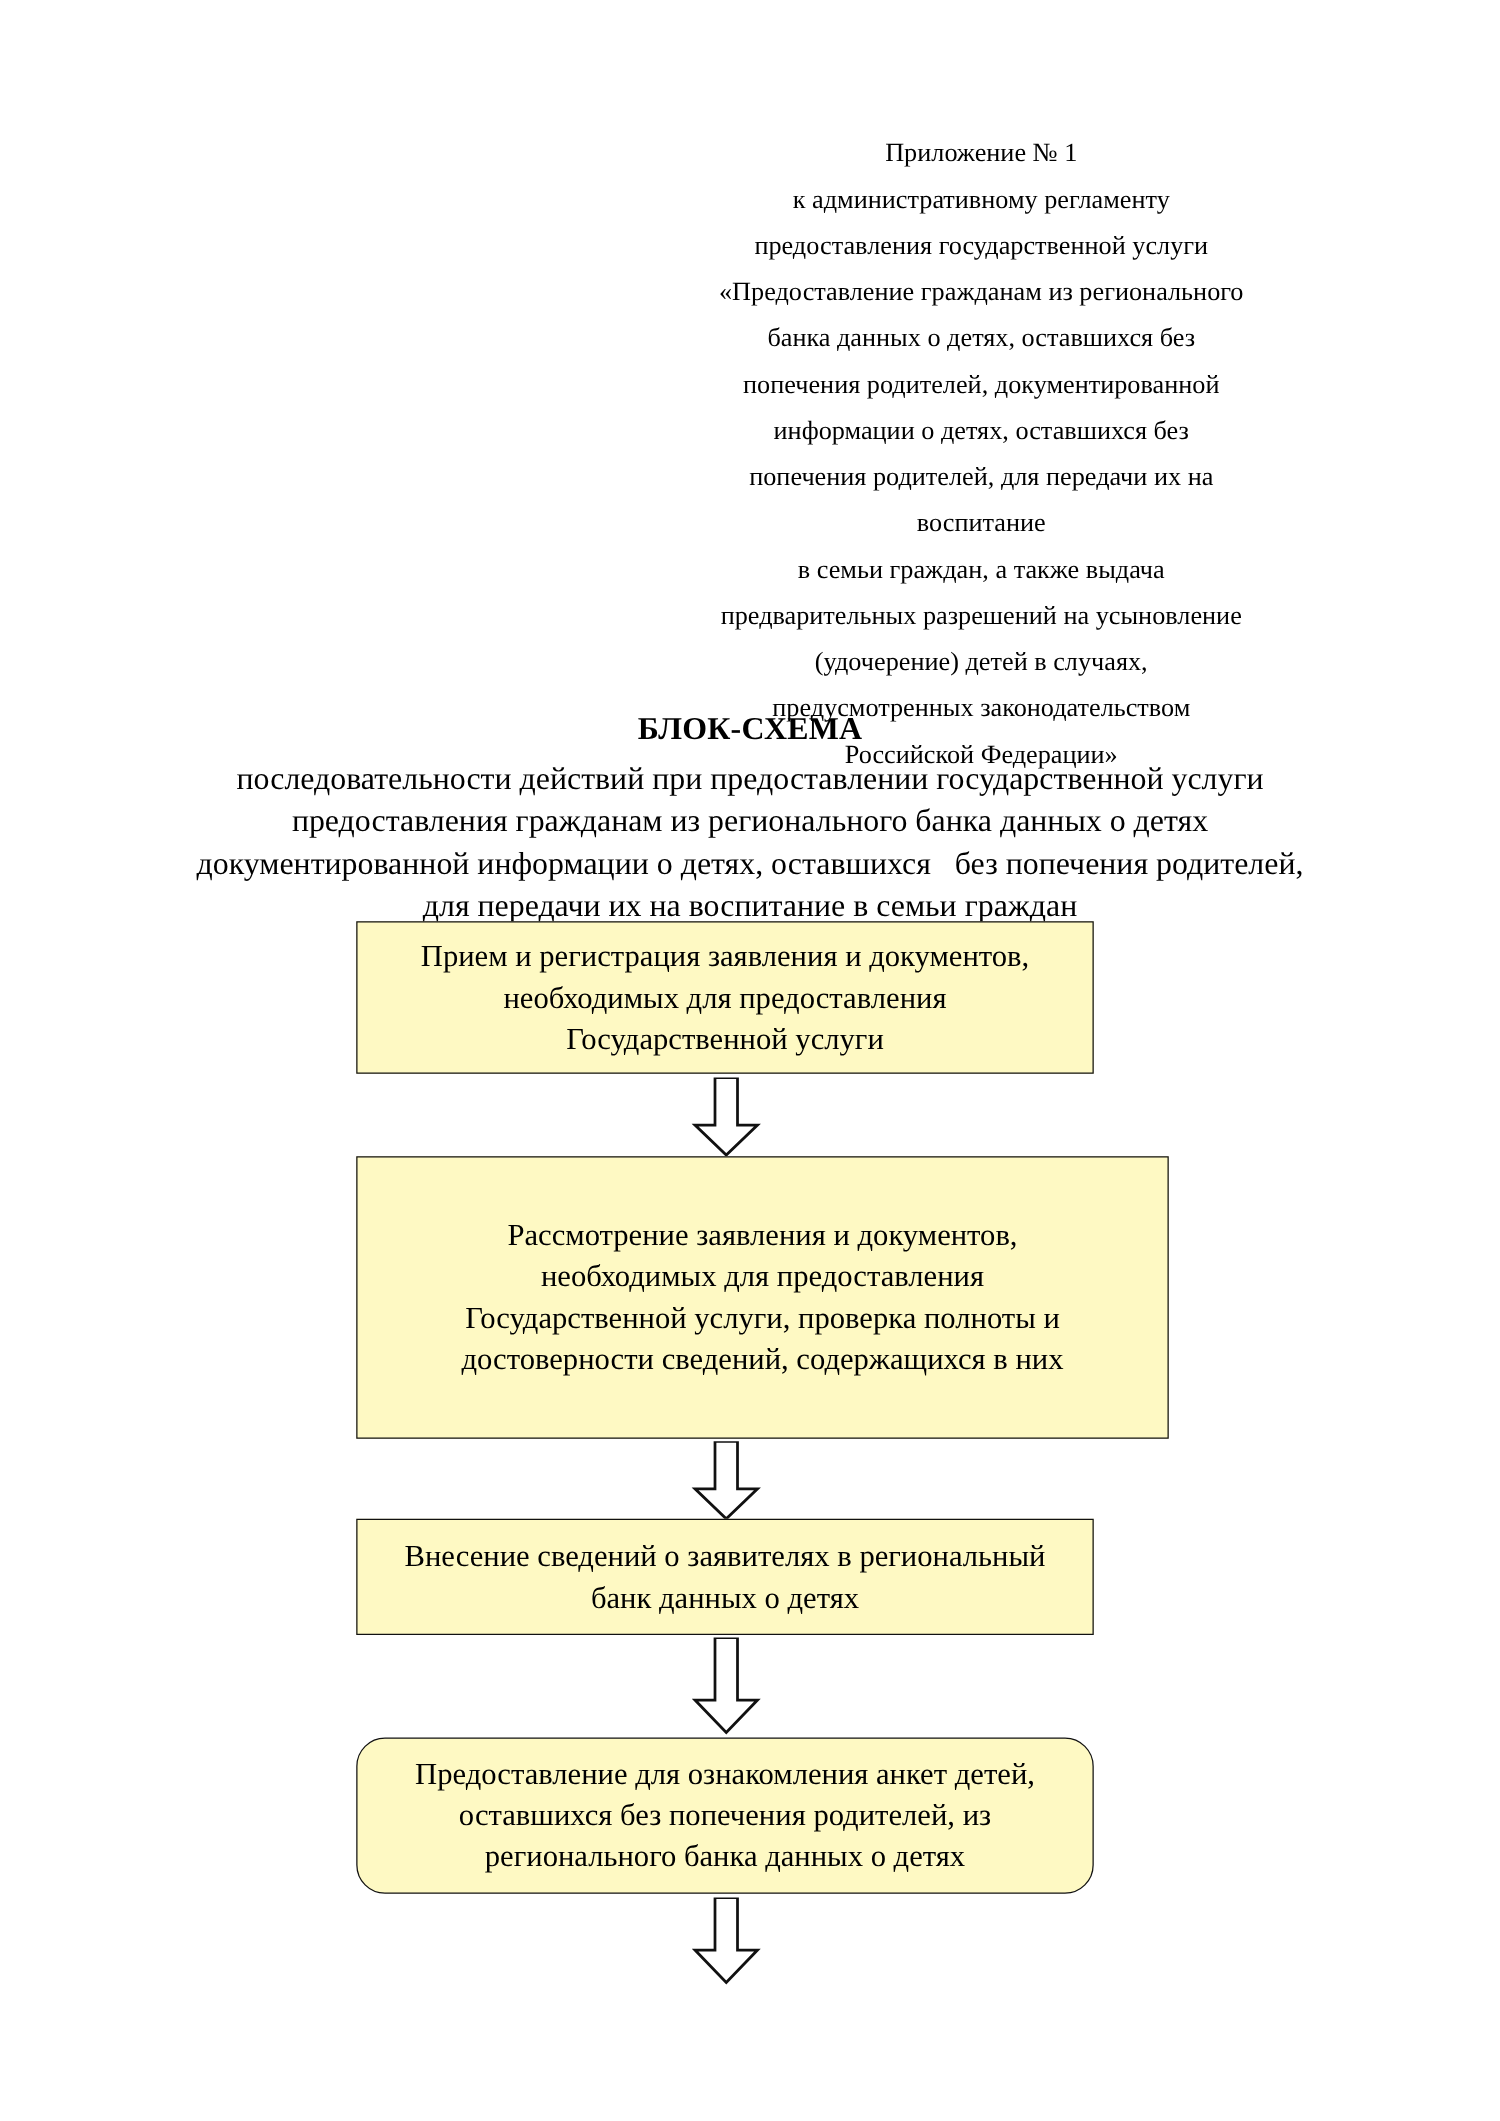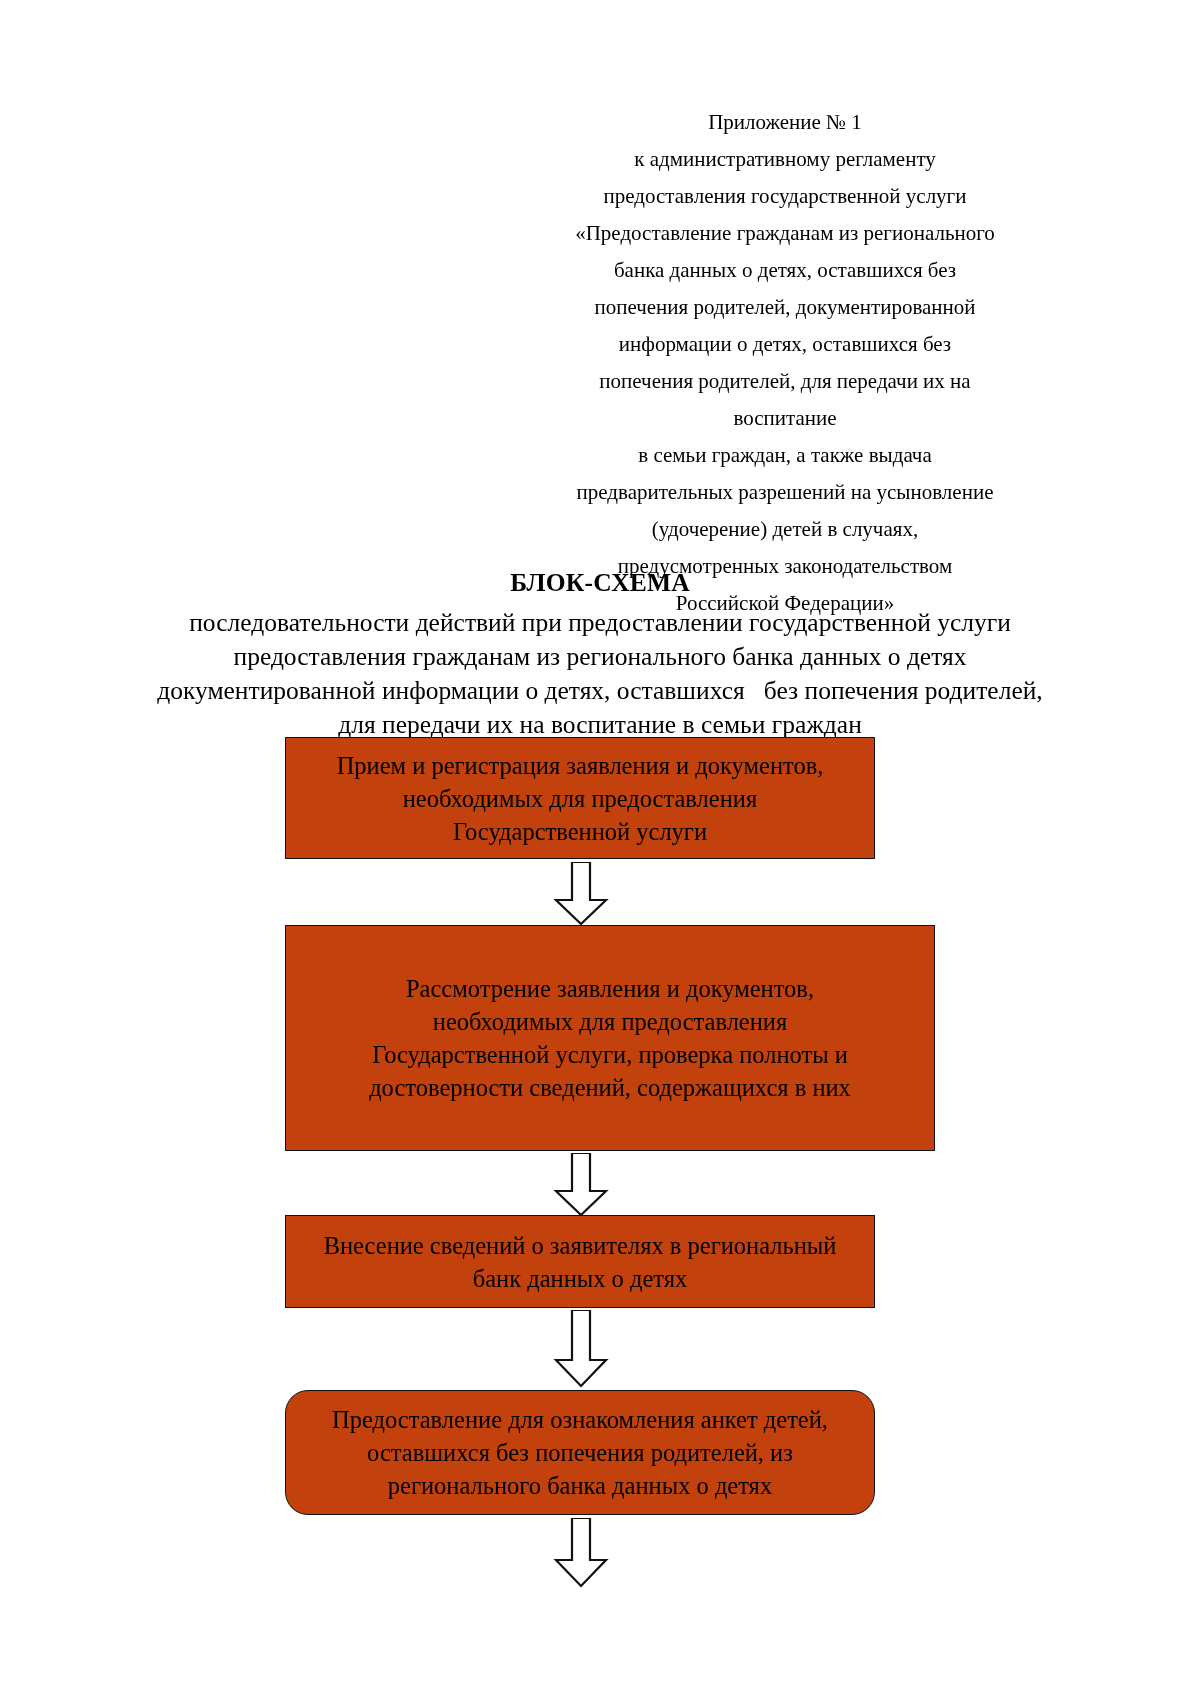--- a/index.html
+++ b/index.html
@@ -61,21 +61,21 @@
     position: absolute;
     left: 0;
     top: 0;
     width: 1200px;
     height: 1697px;
   }
   .node {
     position: absolute;
     box-sizing: border-box;
     border: 1.6px solid #111111;
-    background: #c2410c;
+    background: #fef9c3;
     display: flex;
     align-items: center;
     justify-content: center;
     text-align: center;
     font-size: 24.5px;
     line-height: 33px;
   }
   .node .txt {
     display: block;
     white-space: pre-wrap;

